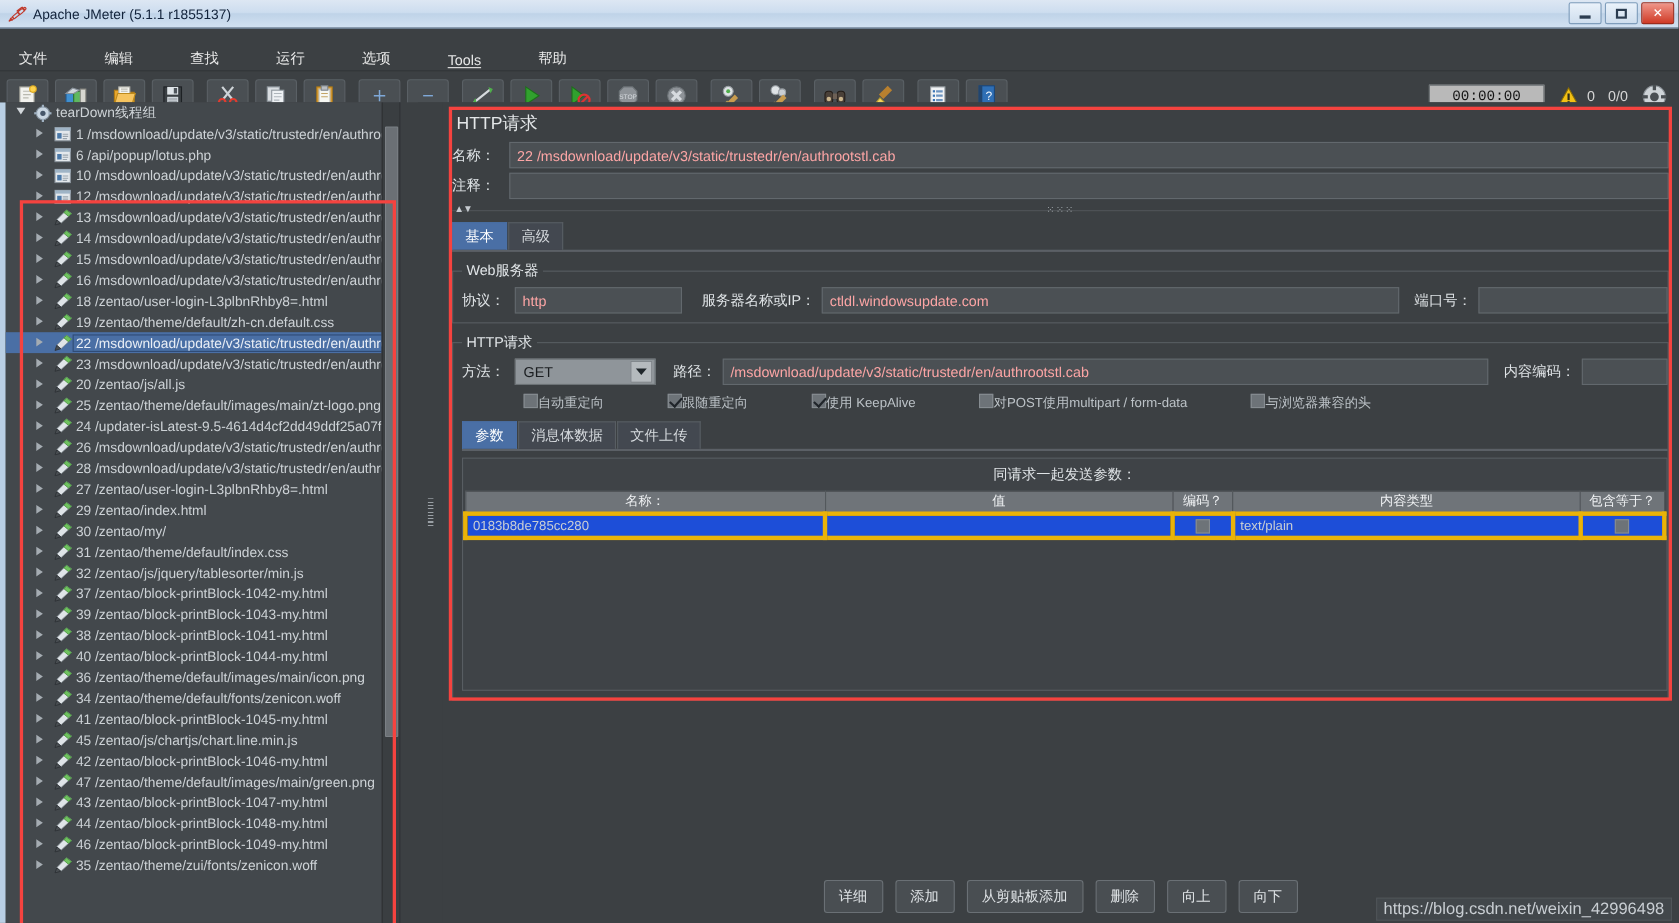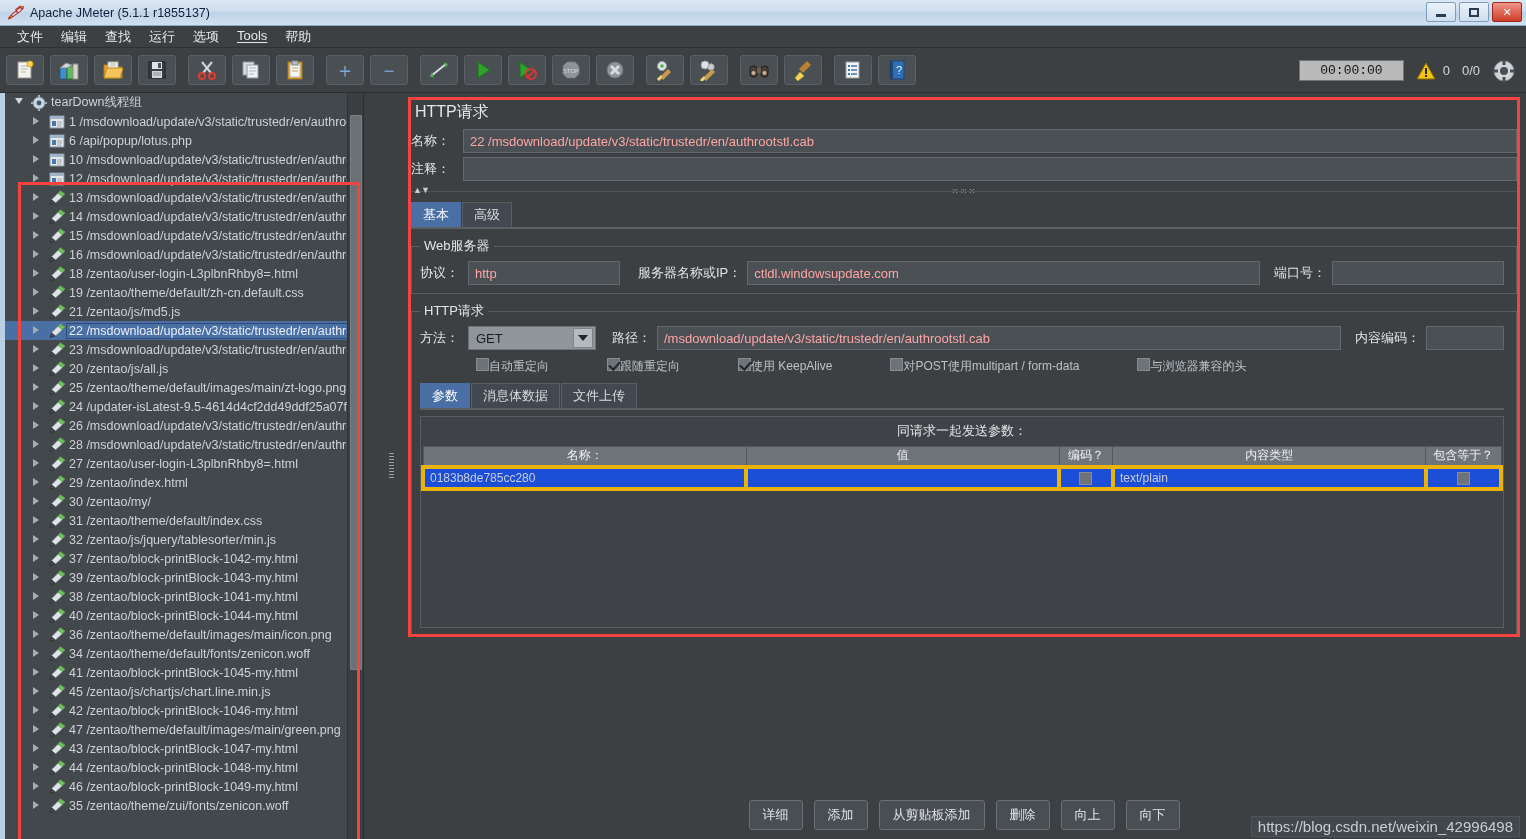--- a/index.html
+++ b/index.html
@@ -39,25 +39,26 @@
   }
   .winbtn.close {
     background: linear-gradient(to bottom, #f0968a, #cf3b27);
     border-color: #9b2c1d; color: #fff; font-weight: bold; font-size: 11px;
   }
   .winbtn .gl-min { display:block; width:10px; height:3px; background:#2b3c50; margin-top:6px; }
   .winbtn .gl-max { display:block; width:10px; height:9px; border:2px solid #2b3c50; }
 
   
   #menubar {
-    height: 22px;
+    height: 39px;
     background: #3c4043;
-    display: flex; align-items: flex-start;
+    display: flex; align-items: flex-end;
     padding-left: 8px;
     border-bottom: 1px solid #2f3235;
+    gap: 34px;
   }
   .menu-item {
     color: #e8e8e8; font-size: 13px;
     padding: 2px 9px;
     white-space: nowrap;
   }
 
   
   #toolbar {
     height: 45px;
@@ -231,21 +232,21 @@
     border-bottom: none;
     background: #434850;
     margin-right: 1px;
   }
   .tab.active { background: #4a6fa5; color: #fff; border-color: #4a6fa5; }
   .tabline { height: 2px; background: #5b6066; }
 
   fieldset.grp {
     border: 1px solid #585d62;
     margin-top: 8px;
-    padding: 6px 12px 8px 8px;
+    padding: 6px 0 8px 8px;
   }
   fieldset.grp legend {
     color: #e2e6e9; font-size: 13px; padding: 0 4px;
   }
   .grp-row { display: flex; align-items: center; gap: 0; }
 
   .cbrow { display: flex; align-items: center; gap: 4px; margin-top: 8px; padding-left: 20px;}
   .cbitem { display: flex; align-items: flex-start; gap: 0; margin-right: 18px; margin-left: 36px; }
   .cbox {
     width: 13px; height: 13px;
@@ -693,31 +694,20 @@
         <div class="tnode child">
           <span class="tw"><i class="arrow-r"></i></span>
           <span class="ticon">
             <svg width="17" height="15" viewBox="0 0 17 15">
               <path d="M11.5 0.8 L16 4.2 L6.4 13 L2.6 9.8 Z" fill="#dfe4e8" stroke="#8d959c" stroke-width="0.7"></path>
               <path d="M11.6 1 L16 4.3 L13.2 6.6 L9 3.1 Z" fill="#6fc25f" stroke="#3f8a34" stroke-width="0.7"></path>
               <path d="M2.6 9.9 L6.3 13 L1 14.6 Z" fill="#4a4f53" stroke="#2a2e31" stroke-width="0.7"></path>
             </svg>
           </span>
           <span class="tlabel">19 /zentao/theme/default/zh-cn.default.css</span>
-        </div>
-        <div class="tnode child">
-          <span class="tw"><i class="arrow-r"></i></span>
-          <span class="ticon">
-            <svg width="17" height="15" viewBox="0 0 17 15">
-              <path d="M11.5 0.8 L16 4.2 L6.4 13 L2.6 9.8 Z" fill="#dfe4e8" stroke="#8d959c" stroke-width="0.7"></path>
-              <path d="M11.6 1 L16 4.3 L13.2 6.6 L9 3.1 Z" fill="#6fc25f" stroke="#3f8a34" stroke-width="0.7"></path>
-              <path d="M2.6 9.9 L6.3 13 L1 14.6 Z" fill="#4a4f53" stroke="#2a2e31" stroke-width="0.7"></path>
-            </svg>
-          </span>
-          <span class="tlabel">21 /zentao/js/md5.js</span>
         </div>
         <div class="tnode child selected">
           <span class="tw"><i class="arrow-r"></i></span>
           <span class="ticon">
             <svg width="17" height="15" viewBox="0 0 17 15">
               <path d="M11.5 0.8 L16 4.2 L6.4 13 L2.6 9.8 Z" fill="#dfe4e8" stroke="#8d959c" stroke-width="0.7"></path>
               <path d="M11.6 1 L16 4.3 L13.2 6.6 L9 3.1 Z" fill="#6fc25f" stroke="#3f8a34" stroke-width="0.7"></path>
               <path d="M2.6 9.9 L6.3 13 L1 14.6 Z" fill="#4a4f53" stroke="#2a2e31" stroke-width="0.7"></path>
             </svg>
           </span>

